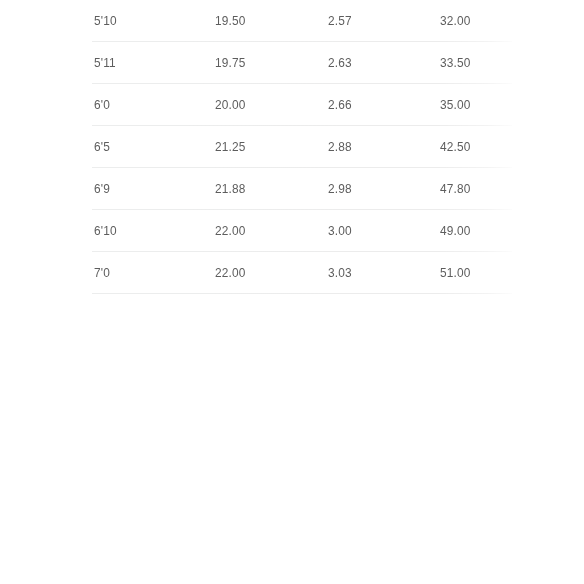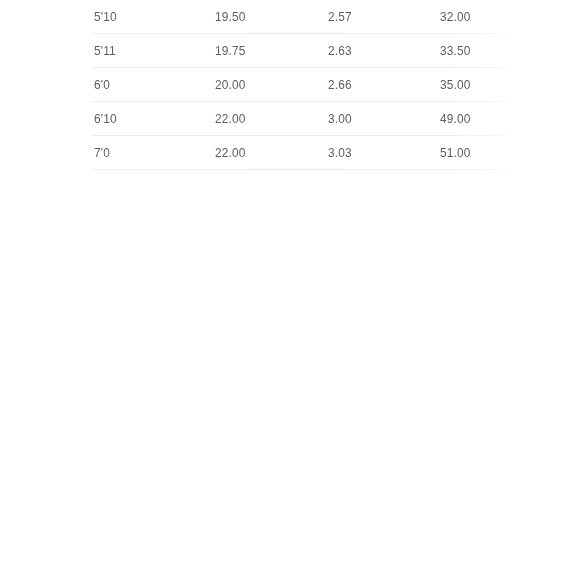--- a/index.html
+++ b/index.html
@@ -26,21 +26,21 @@
 
   .table-body {
     position: absolute;
     left: 92px;
     top: 0;
     width: 420px;
   }
 
   .table-row {
     position: relative;
-    height: 34px;
+    height: 42px;
     display: flex;
     align-items: center;
     box-sizing: border-box;
   }
 
   
   .table-row::after {
     content: "";
     position: absolute;
     left: 0;
@@ -100,20 +100,32 @@
         <div class="cell col-c">2.63</div>
         <div class="cell col-d">33.50</div>
       </div>
       <div class="table-row">
         <div class="cell col-height">6'0</div>
         <div class="cell col-b">20.00</div>
         <div class="cell col-c">2.66</div>
         <div class="cell col-d">35.00</div>
       </div>
       <div class="table-row">
+        <div class="cell col-height">6'5</div>
+        <div class="cell col-b">21.25</div>
+        <div class="cell col-c">2.88</div>
+        <div class="cell col-d">42.50</div>
+      </div>
+      <div class="table-row">
+        <div class="cell col-height">6'9</div>
+        <div class="cell col-b">21.88</div>
+        <div class="cell col-c">2.98</div>
+        <div class="cell col-d">47.80</div>
+      </div>
+      <div class="table-row">
         <div class="cell col-height">6'10</div>
         <div class="cell col-b">22.00</div>
         <div class="cell col-c">3.00</div>
         <div class="cell col-d">49.00</div>
       </div>
       <div class="table-row">
         <div class="cell col-height">7'0</div>
         <div class="cell col-b">22.00</div>
         <div class="cell col-c">3.03</div>
         <div class="cell col-d">51.00</div>

